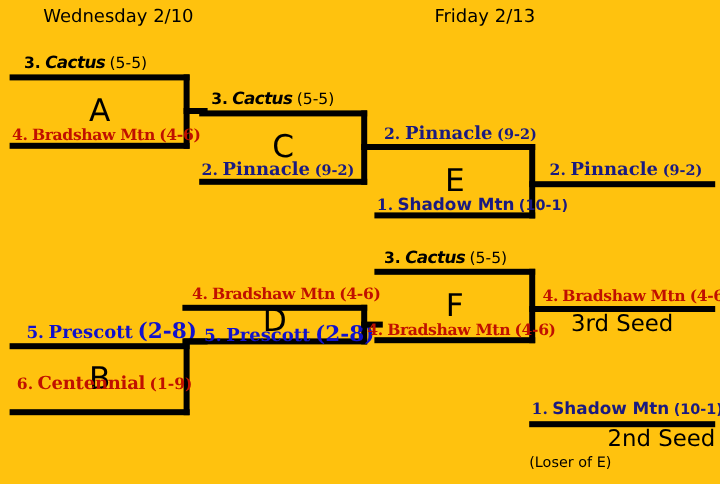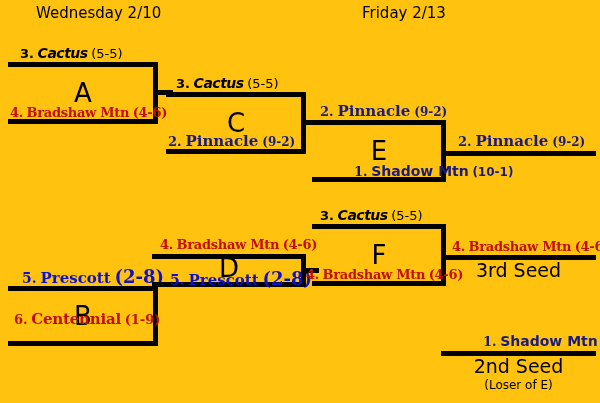--- a/index.html
+++ b/index.html
@@ -56,21 +56,21 @@
     font-family:"DejaVu Serif",serif;font-weight:bold;font-size:13px;
     letter-spacing:-0.3px;
   }
   .t-brad .rec{font-weight:bold;}
 
   .t-pinn{color:#1A1A80;font-size:14px;}
   .t-pinn .nm{font-family:"DejaVu Serif",serif;font-weight:bold;font-size:15px;}
   .t-pinn .sd{font-family:"DejaVu Serif",serif;font-weight:bold;font-size:13px;}
   .t-pinn .rec{font-family:"DejaVu Serif",serif;font-weight:bold;font-size:12px;}
 
-  .t-shadow{color:#1A1A80;font-size:13px;margin-left:40px;}
+  .t-shadow{color:#1A1A80;font-size:13px;}
   .t-shadow .nm{font-family:"DejaVu Sans",sans-serif;font-weight:bold;font-size:14px;}
   .t-shadow .sd{font-family:"DejaVu Serif",serif;font-weight:bold;font-size:13px;}
   .t-shadow .rec{font-family:"DejaVu Sans",sans-serif;font-weight:bold;font-size:12px;}
 
   .t-pres{color:#1111CC;font-size:14px;}
   .t-pres .nm{font-family:"DejaVu Serif",serif;font-weight:bold;font-size:15px;}
   .t-pres .sd{font-family:"DejaVu Serif",serif;font-weight:bold;font-size:14px;}
   .t-pres .rec{font-family:"DejaVu Serif",serif;font-weight:bold;font-size:18px;}
 
   .t-cent{color:#C01000;font-size:13px;}
@@ -79,21 +79,21 @@
     letter-spacing:-0.2px;
   }
   .t-cent .sd,.t-cent .rec{font-family:"DejaVu Serif",serif;font-weight:bold;font-size:13px;}
 
   
   .seed{
     position:absolute;color:#000;text-align:center;white-space:nowrap;
     font-family:"DejaVu Sans",sans-serif;font-size:19px;line-height:1;
   }
   .seedsub{
-    position:absolute;color:#000;text-align:center;white-space:nowrap;
+    position:absolute;color:#000;white-space:nowrap;
     font-family:"DejaVu Sans",sans-serif;font-size:12px;line-height:1;
   }
 </style>
 </head>
 <body>
 
 <div id="stage">
 
   <div class="hdr" style="left:36px;top:4px;">Wednesday 2/10</div>
   <div class="hdr" style="left:330px;top:4px;margin-left:32px;">Friday 2/13</div>
@@ -222,16 +222,16 @@
   </div>
   <div class="rule" style="left:441px;top:255px;width:155px;"></div>
   <div class="seed" style="left:441px;top:261px;width:155px;">3rd Seed</div>
 
   <div class="team t-shadow" style="left:443px;top:334px;">
     <span class="sd">1.</span> 
     <span class="nm">Shadow Mtn</span> 
     <span class="rec">(10-1)</span>
   </div>
   <div class="rule" style="left:441px;top:351px;width:155px;"></div>
-  <div class="seed" style="left:441px;top:357px;width:155px;">2nd Seed</div>
+  <div class="seed" style="left:441px;top:357px;width:155px;text-align:right;">2nd Seed</div>
   <div class="seedsub" style="left:441px;top:379px;width:155px;">(Loser of E)</div>
 
 </div>
 
 </body></html>

